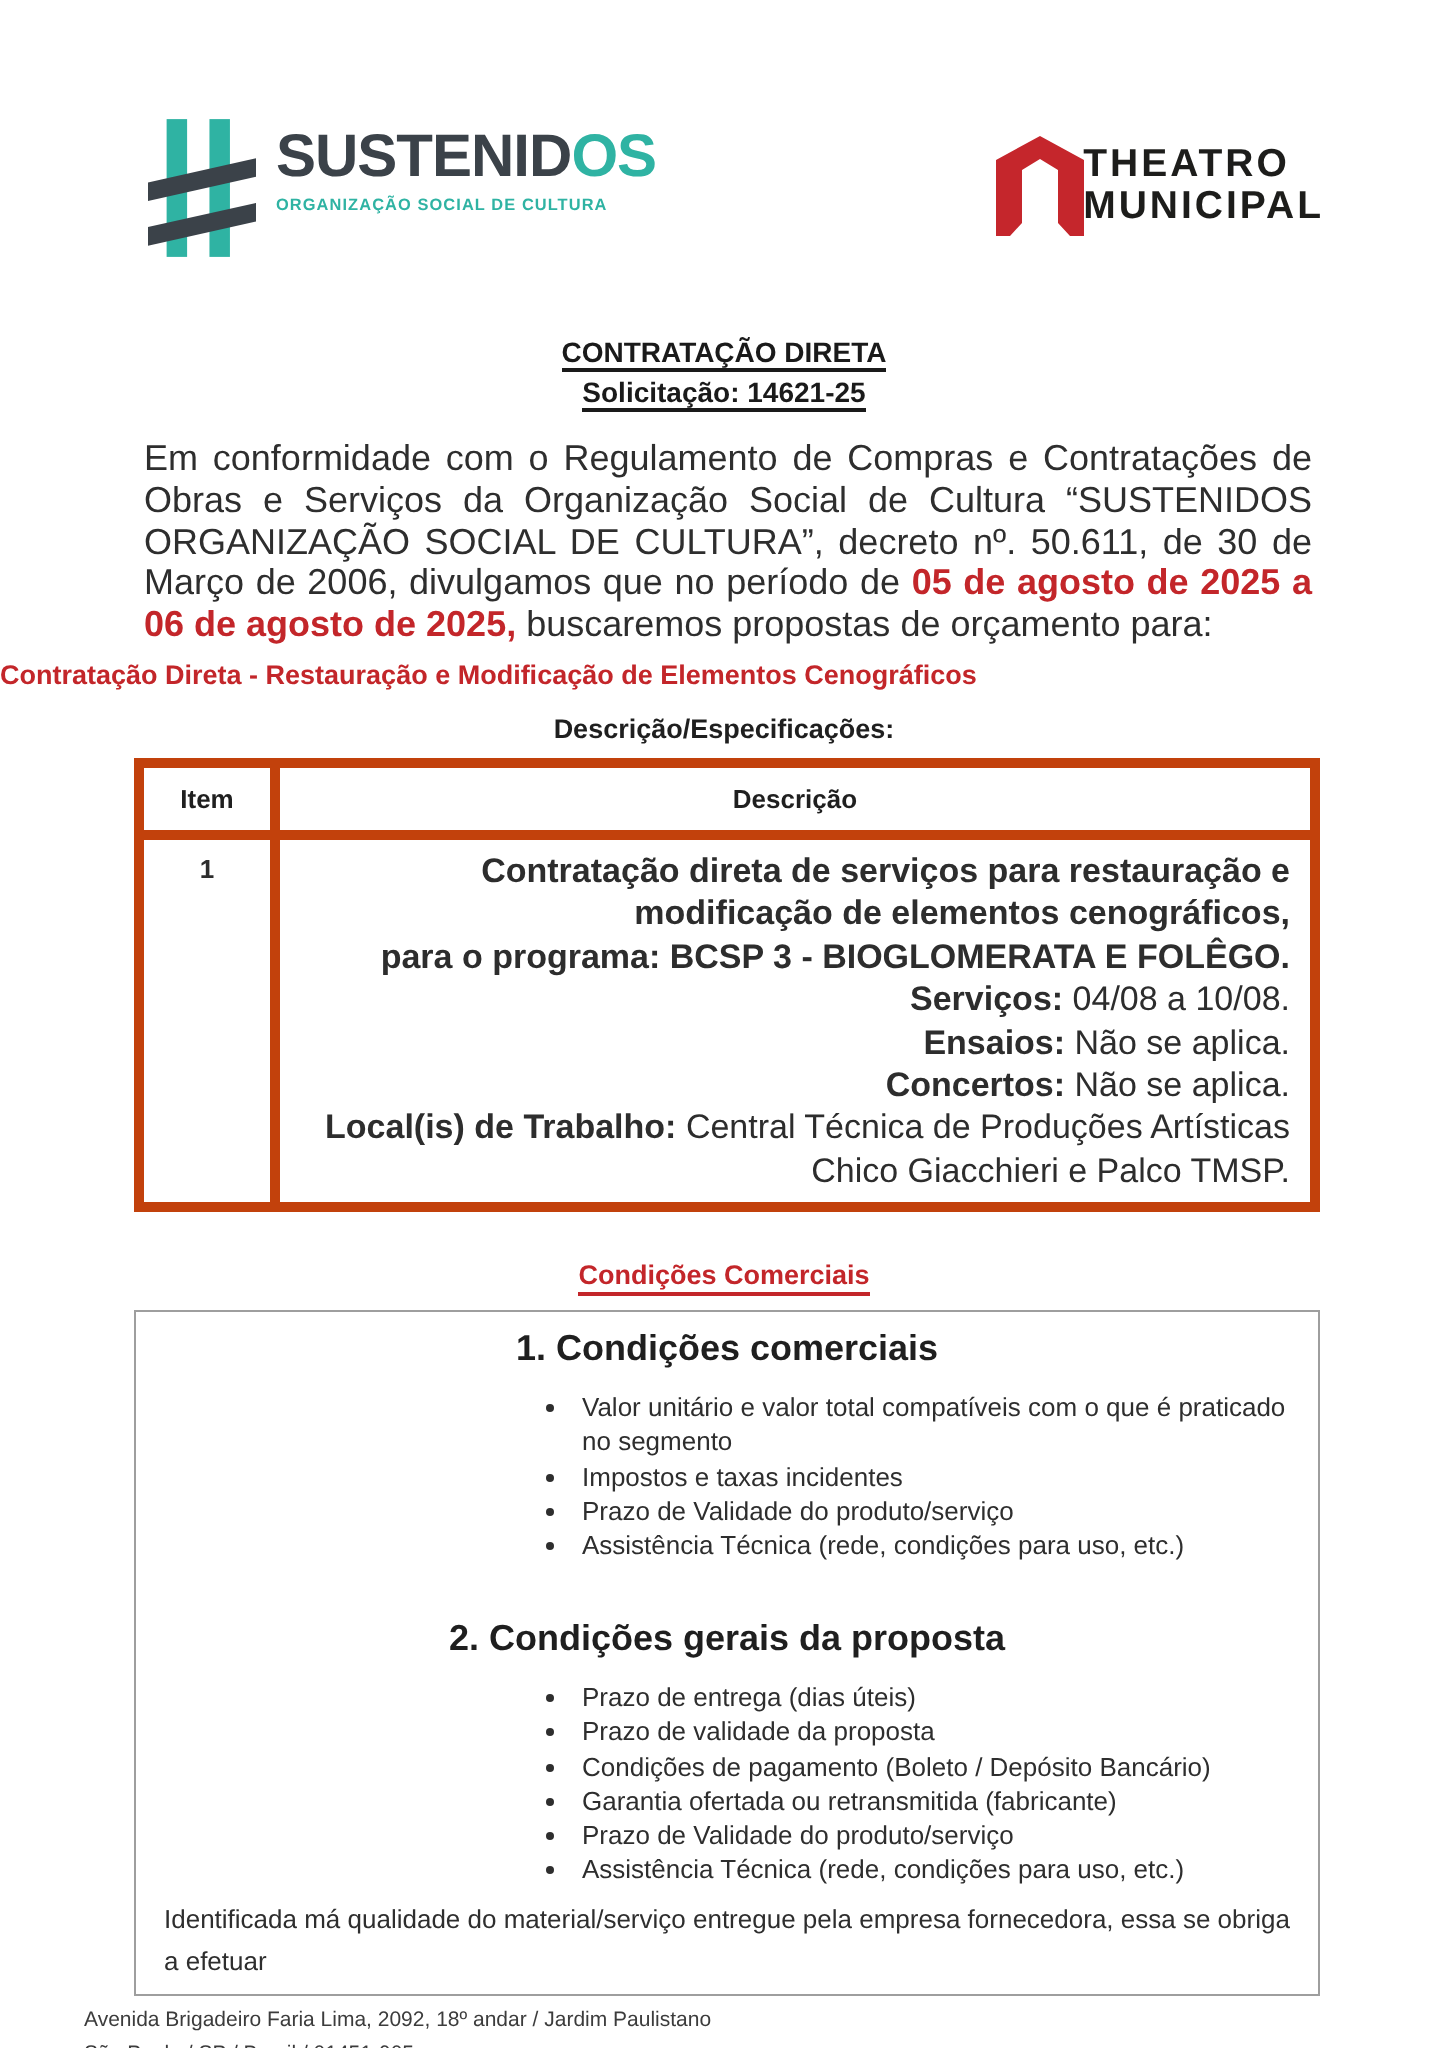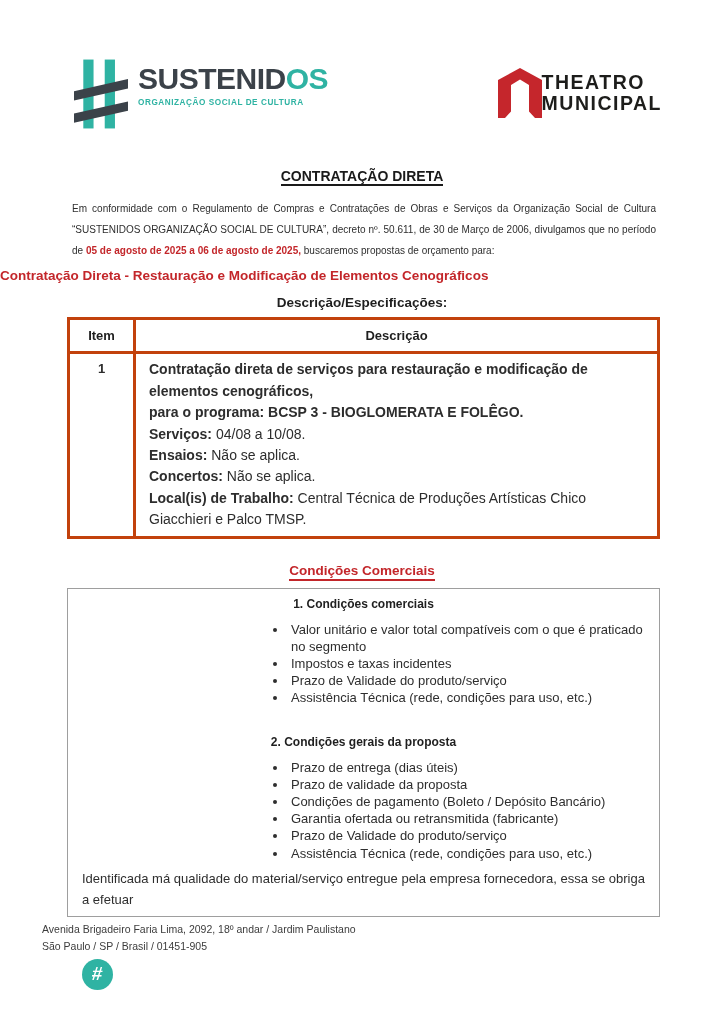--- a/index.html
+++ b/index.html
@@ -14,37 +14,37 @@
   .sus-text{margin-top:6px;}
   .sus-word{font-size:30px;font-weight:bold;letter-spacing:-0.5px;line-height:1;color:#3b4249;white-space:nowrap;}
   .sus-word .teal{color:#2fb3a3;}
   .sus-tag{font-size:8.2px;font-weight:bold;color:#2fb3a3;letter-spacing:0.55px;margin-top:4px;white-space:nowrap;}
   .thm-logo{display:flex;gap:0;align-items:center;margin-top:10px;}
   .thm-text{font-size:19.5px;font-weight:bold;letter-spacing:1.5px;line-height:21px;color:#1d1d1b;white-space:nowrap;}
   
   .title-block{text-align:center;margin-top:30px;font-size:14px;font-weight:bold;line-height:20px;color:#1a1a1a;}
   .uline{display:inline-block;border-bottom:2px solid currentColor;padding-bottom:0px;line-height:16px;}
   
-  .intro{margin:13px 68px 0 72px;font-size:10px;line-height:20.8px;text-align:justify;color:#2e2e2e;}
+  .intro{margin:13px 68px 0 72px;font-size:18px;line-height:20.8px;text-align:justify;color:#2e2e2e;}
   .red-bold{color:#c3262a;font-weight:bold;}
   
   .subject{margin-top:7px;text-align:left;font-size:13.5px;font-weight:bold;color:#c3262a;}
   .spec{margin-top:12px;text-align:center;font-size:13.5px;font-weight:bold;color:#1f1f1f;}
   
   table.spec-table{border-collapse:collapse;margin:7px 0 0 67px;width:593px;table-layout:fixed;}
-  table.spec-table th,table.spec-table td{border:3px solid #c2410c;}
+  table.spec-table th,table.spec-table td{border:5px solid #c2410c;}
   th.col-item{width:55px;}
   table.spec-table th{font-size:13px;font-weight:bold;padding:8px 4px;text-align:center;color:#1f1f1f;}
   td.cell-item{text-align:center;vertical-align:top;padding-top:7px;font-weight:bold;font-size:13px;}
-  td.cell-desc{padding:5px 10px 5px 13px;font-size:14px;line-height:21.4px;}
+  td.cell-desc{padding:5px 10px 5px 13px;font-size:17px;line-height:21.4px;text-align:right;}
   .desc-strong{font-weight:bold;}
   
   .cond-heading{margin-top:24px;text-align:center;font-size:13.5px;font-weight:bold;color:#c3262a;}
   .box{margin:7px 0 0 67px;width:593px;box-sizing:border-box;border:1px solid #9e9e9e;padding:8px 0 6px;}
-  .box-title{text-align:center;font-weight:bold;font-size:12px;color:#1f1f1f;}
+  .box-title{text-align:center;font-weight:bold;font-size:18px;color:#1f1f1f;}
   .box-title.second{margin-top:28px;}
   ul.blist{list-style:disc;margin:10px 4px 0 0;padding:0 0 0 220px;font-size:13px;line-height:17.2px;color:#2e2e2e;}
   ul.blist li{padding-left:3px;}
   .note{margin-top:6px;font-size:13px;line-height:21px;color:#2e2e2e;padding:0 14px;}
   
   .footer-addr{margin:4px 0 0 42px;font-size:10.5px;line-height:17px;color:#3c3c3c;}
   .site-row{display:flex;align-items:center;gap:12px;margin:4px 0 0 82px;}
   .hash-circle{width:31px;height:31px;border-radius:50%;background:#2fb3a3;color:#fff;display:flex;align-items:center;justify-content:center;font-weight:bold;font-size:19px;}
   .hash-circle span{display:inline-block;transform:skewX(-6deg);margin-top:-1px;}
 </style>
@@ -70,20 +70,21 @@
     </svg>
     <div class="thm-text">
       <div>THEATRO</div>
       <div>MUNICIPAL</div>
     </div>
   </div>
 </div>
 
 <div class="title-block">
   <div><span class="uline">CONTRATAÇÃO DIRETA</span></div>
+  <div><span class="uline">Solicitação: 14621-25</span></div>
 </div>
 
 <p class="intro"><span>Em conformidade com o Regulamento de Compras e Contratações de Obras e Serviços da Organização Social de Cultura “SUSTENIDOS ORGANIZAÇÃO SOCIAL DE CULTURA”, decreto nº. 50.611, de 30 de Março de 2006, divulgamos que no período de </span><span class="red-bold">05 de agosto de 2025 a 06 de agosto de 2025,</span><span> buscaremos propostas de orçamento para:</span></p>
 
 <div class="subject">Contratação Direta - Restauração e Modificação de Elementos Cenográficos</div>
 
 <div class="spec">Descrição/Especificações:</div>
 
 <table class="spec-table">
   <thead>

